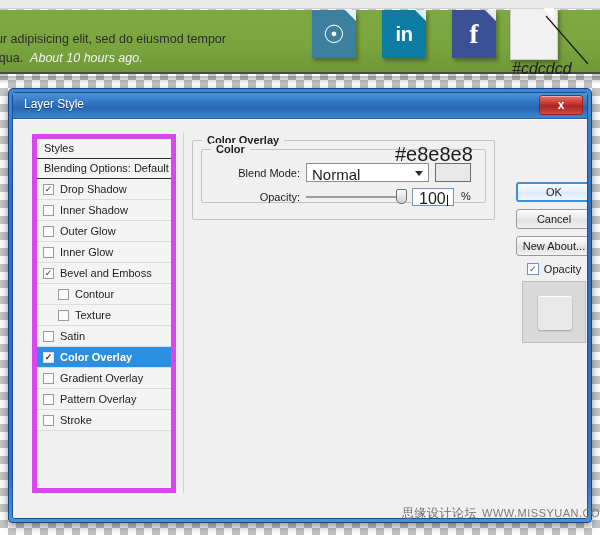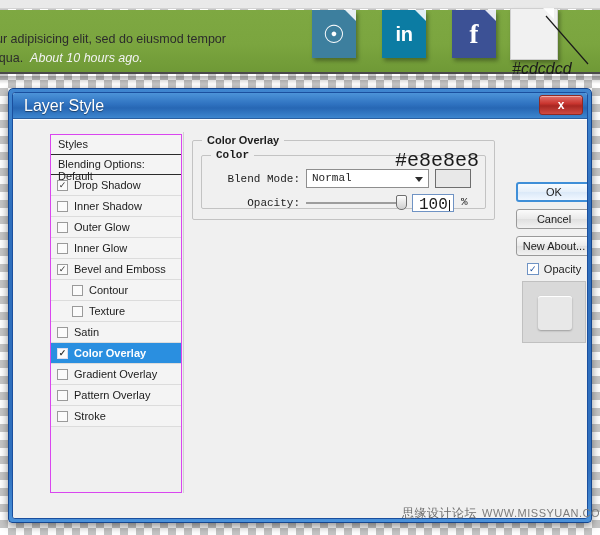--- a/index.html
+++ b/index.html
@@ -132,21 +132,21 @@
   }
   .titlebar {
     position: relative;
     height: 26px;
     background: linear-gradient(to bottom, #4c93d8 0%, #2f72c0 45%, #2767b4 60%, #3d86cf 100%);
     border-bottom: 1px solid #2a5fa0;
   }
   .titlebar .caption {
     position: absolute; left: 11px; top: 4px;
     color: #ffffff;
-    font-size: 16px;
+    font-size: 12px;
     text-shadow: 0 1px 1px rgba(0,0,0,0.45);
   }
   .close-btn {
     position: absolute; right: 4px; top: 2px;
     width: 44px; height: 20px;
     border: 1px solid #8e2a25;
     border-radius: 3px;
     background: linear-gradient(to bottom, #e2706a 0%, #c9352f 42%, #a82722 55%, #d04a42 100%);
     color: #ffffff;
     font-size: 12px; font-weight: bold;
@@ -157,23 +157,23 @@
 
   .dialog-body {
     position: absolute; left: 0; top: 26px; right: 0; bottom: 0;
     background: #f0f0f0;
     border-top: 1px solid #ffffff;
   }
 
   
   .styles-list {
     position: absolute;
-    left: 37px; top: 14px;
-    width: 132px; height: 359px;
-    border: 1px solid #d946ef;
+    left: 19px; top: 14px;
+    width: 144px; height: 359px;
+    border: 5px solid #d946ef;
     background: #f0f0f0;
     font-size: 11px;
     color: #1c1c1c;
   }
   .sl-header {
     height: 20px;
     padding: 3px 0 0 7px;
     border-bottom: 1px solid #2b2b2b;
     background: #f4f4f4;
   }
@@ -227,38 +227,38 @@
   .group > .glegend {
     position: absolute;
     top: -7px; left: 9px;
     background: #f0f0f0;
     padding: 0 5px;
     font-size: 11px;
     font-weight: bold;
     color: #1c1c1c;
   }
   .grp-overlay { left: 8px; top: 8px; width: 303px; height: 80px; }
-  .grp-color   { left: 8px; top: 14px; width: 285px; height: 54px; font-family: Liberation Mono, monospace; }
+  .grp-color   { left: 8px; top: 8px; width: 285px; height: 54px; }
 
   .field-label {
     position: absolute;
     font-size: 11px;
     color: #1c1c1c;
     text-align: right;
   }
   .lbl-blend   { left: 18px; top: 17px; width: 80px; }
   .lbl-opacity { left: 18px; top: 41px; width: 80px; }
 
   .combo {
     position: absolute;
     left: 104px; top: 13px;
     width: 123px; height: 19px;
     border: 1px solid #8e8e8e;
     background: #ffffff;
-    font-size: 11px;
+    font-size: 15px;
     color: #1c1c1c;
     padding: 2px 13px 0 5px;
     cursor: pointer;
   }
   .combo .arrow {
     position: absolute; right: 5px; top: 7px;
     width: 0; height: 0;
     border-left: 4px solid transparent;
     border-right: 4px solid transparent;
     border-top: 5px solid #2b2b2b;

